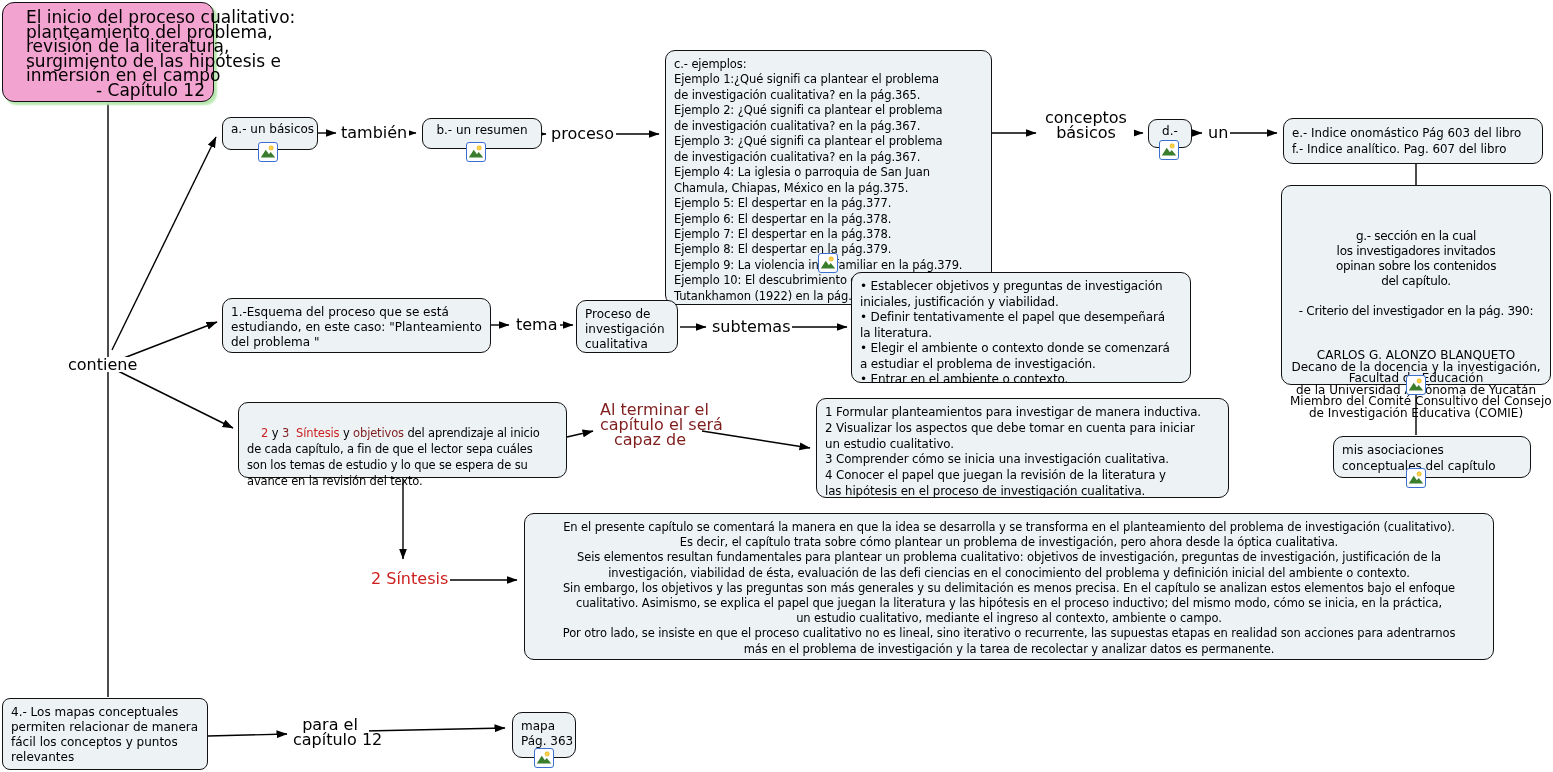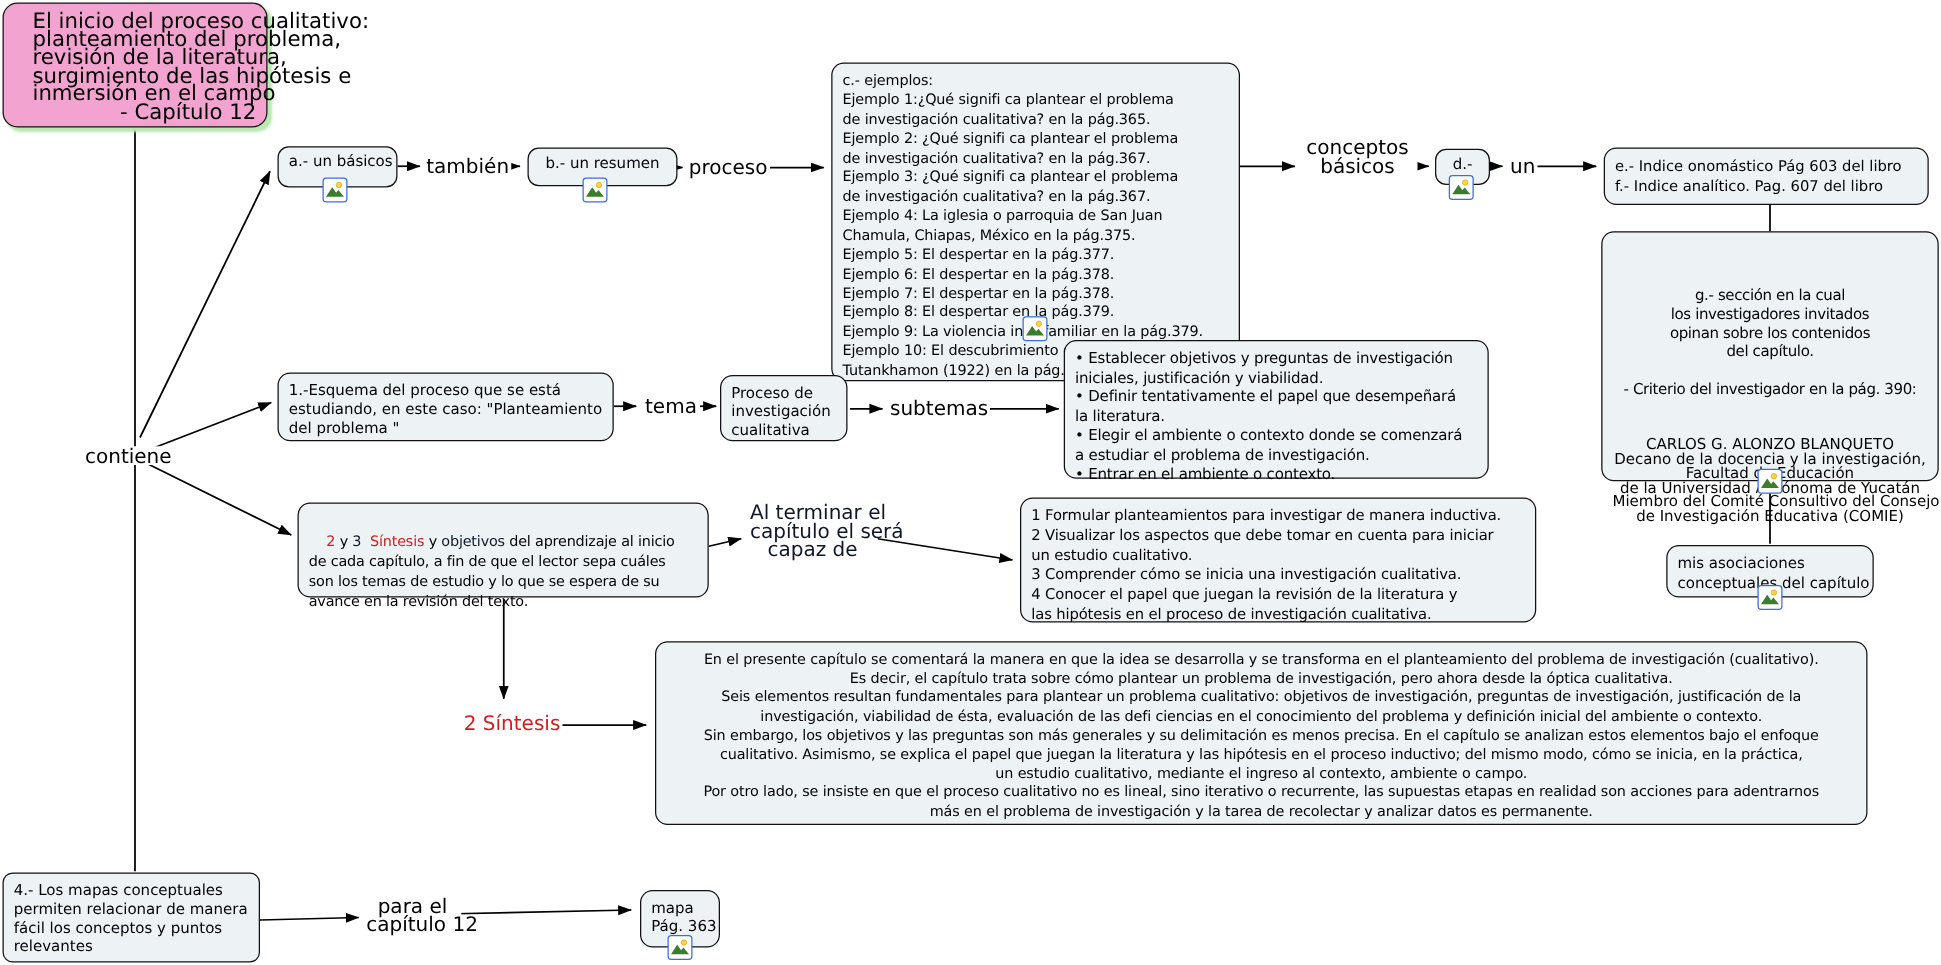--- a/index.html
+++ b/index.html
@@ -8,21 +8,21 @@
   svg.edges{position:absolute;left:0;top:0;z-index:1;}
   .node{position:absolute;z-index:2;background:#edf2f5;border:1.3px solid #111;
         border-radius:10px;box-sizing:border-box;padding:6px 8px;
         font-size:12px;line-height:15.5px;white-space:pre;}
   .node.center{text-align:center;}
   .title-node{background:#f3a3cf;border-radius:12px;box-shadow:3px 3px 2px #b9e8b0;
         text-align:right;font-size:17px;line-height:14.6px;padding-top:7px;padding-left:23px;}
   .small-node{border-radius:9px;padding:4px 8px;}
   .link-label{position:absolute;z-index:3;background:#fff;font-size:16px;line-height:15px;
         white-space:pre;text-align:center;padding:0 2px;}
-  .blue{color:#0f172a;}
+  .blue{color:#7f1d1d;}
   .red{color:#cc1f1f;}
   .fine{font-size:12px;line-height:11.5px;}
   .resicon{position:absolute;z-index:4;width:20px;height:20px;display:block;
         background:#fff;border:1.6px solid #3b6fd0;border-radius:3px;box-sizing:border-box;}
   .resicon svg{display:block;width:100%;height:100%;}
   #n-ejemplos{line-height:15.45px;font-size:11.5px;letter-spacing:-0.1px;margin-top:40px;}
   #n-bullets{font-size:12px;letter-spacing:-0.15px;}
   #n-obj14{font-size:11.8px;letter-spacing:-0.1px;line-height:15.8px;}
   #n-big{font-size:11.5px;letter-spacing:-0.1px;line-height:15.2px;text-align:center;}
   #n-sintesis{font-size:11.5px;letter-spacing:-0.15px;line-height:16px;}
@@ -119,21 +119,21 @@
 del capítulo.
 
 - Criterio del investigador en la pág. 390:</div>
     <div class="fine">CARLOS G. ALONZO BLANQUETO
 Decano de la docencia y la investigación,
 Facultad de Educación
 de la Universidad Autónoma de Yucatán
 Miembro del Comité Consultivo del Consejo Mexicano
 de Investigación Educativa (COMIE)</div>
   </div>
-  <div class="node" style="left:1333px;top:436px;width:166px;height:42px;font-size:12px;">mis asociaciones
+  <div class="node" style="left:1333px;top:436px;width:198px;height:42px;font-size:12px;">mis asociaciones
 conceptuales del capítulo</div>
 
   <div class="node" style="left:222px;top:298px;width:269px;height:55px;line-height:15px;">1.-Esquema del proceso que se está
 estudiando, en este caso: "Planteamiento
 del problema "</div>
   <div class="node" style="left:576px;top:300px;width:102px;height:53px;line-height:15px;">Proceso de
 investigación
 cualitativa</div>
   <div class="node" id="n-bullets" style="left:851px;top:272px;width:340px;height:111px;">• Establecer objetivos y preguntas de investigación
 iniciales, justificación y viabilidad.

